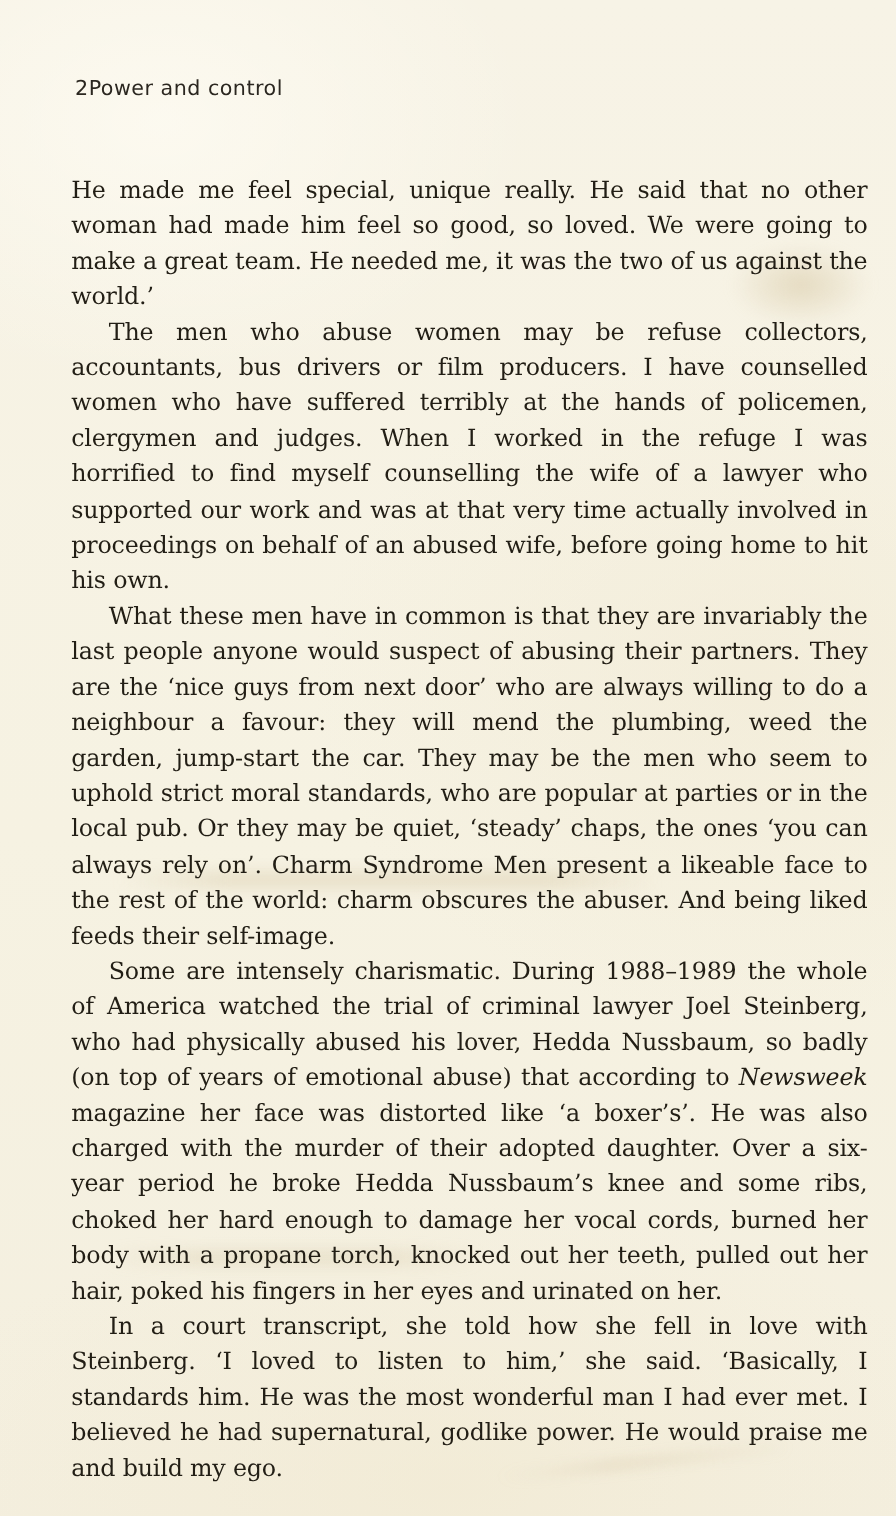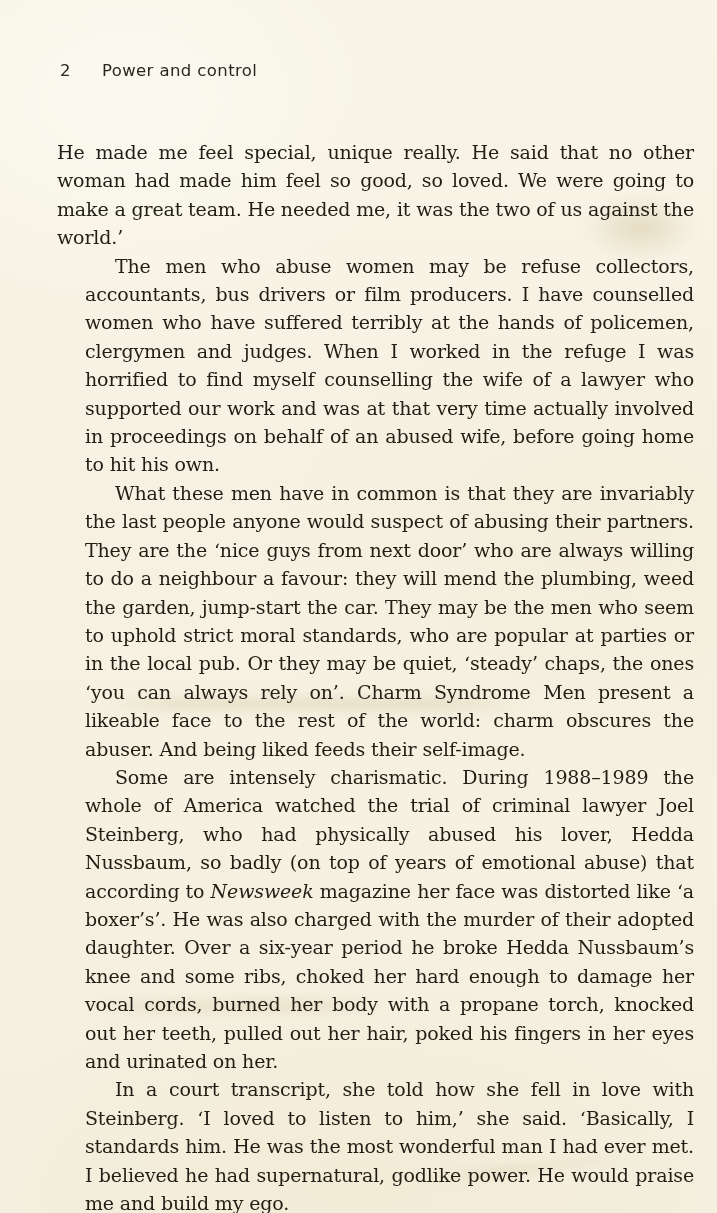--- a/index.html
+++ b/index.html
@@ -51,39 +51,38 @@
     left: 60px;
     display: flex;
     align-items: baseline;
     font-family: "DejaVu Sans", "Liberation Sans", sans-serif;
     font-size: 16.5px;
     font-weight: 500;
     letter-spacing: 0.4px;
     color: #2b2720;
   }
   .page-number { display: inline-block; }
-  .running-title { display: inline-block; margin-left: 31px; }
+  .running-title { display: inline-block; }
   .body-text {
     position: absolute;
     top: 138px;
     left: 57px;
     width: 637px;
     font-size: 19px;
     line-height: 28.4px;
     color: #221e15;
     text-align: justify;
     letter-spacing: -0.15px;
   }
   .body-text p {
     margin: 0;
     padding: 0;
   }
   .body-text p.indent {
     text-indent: 30px;
-    margin-left: 28px;
   }
   .body-text em {
     font-style: italic;
   }
 </style>
 </head>
 <body>
 
 <div class="page">
 

